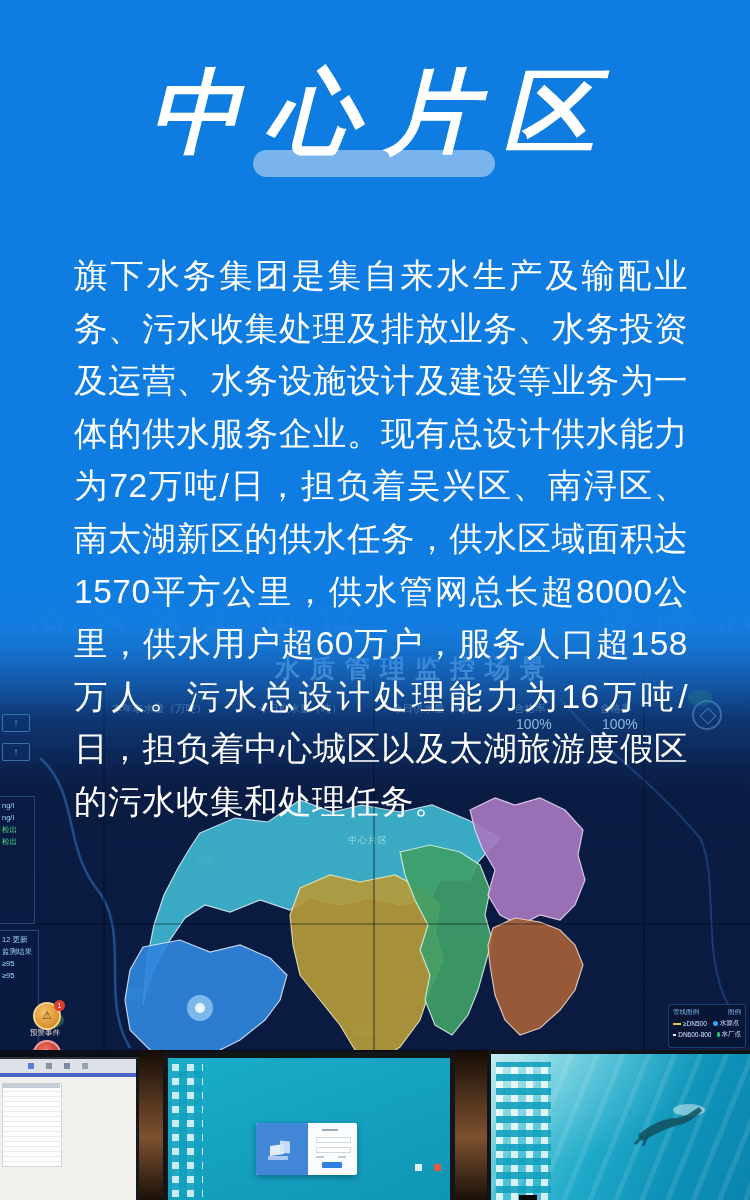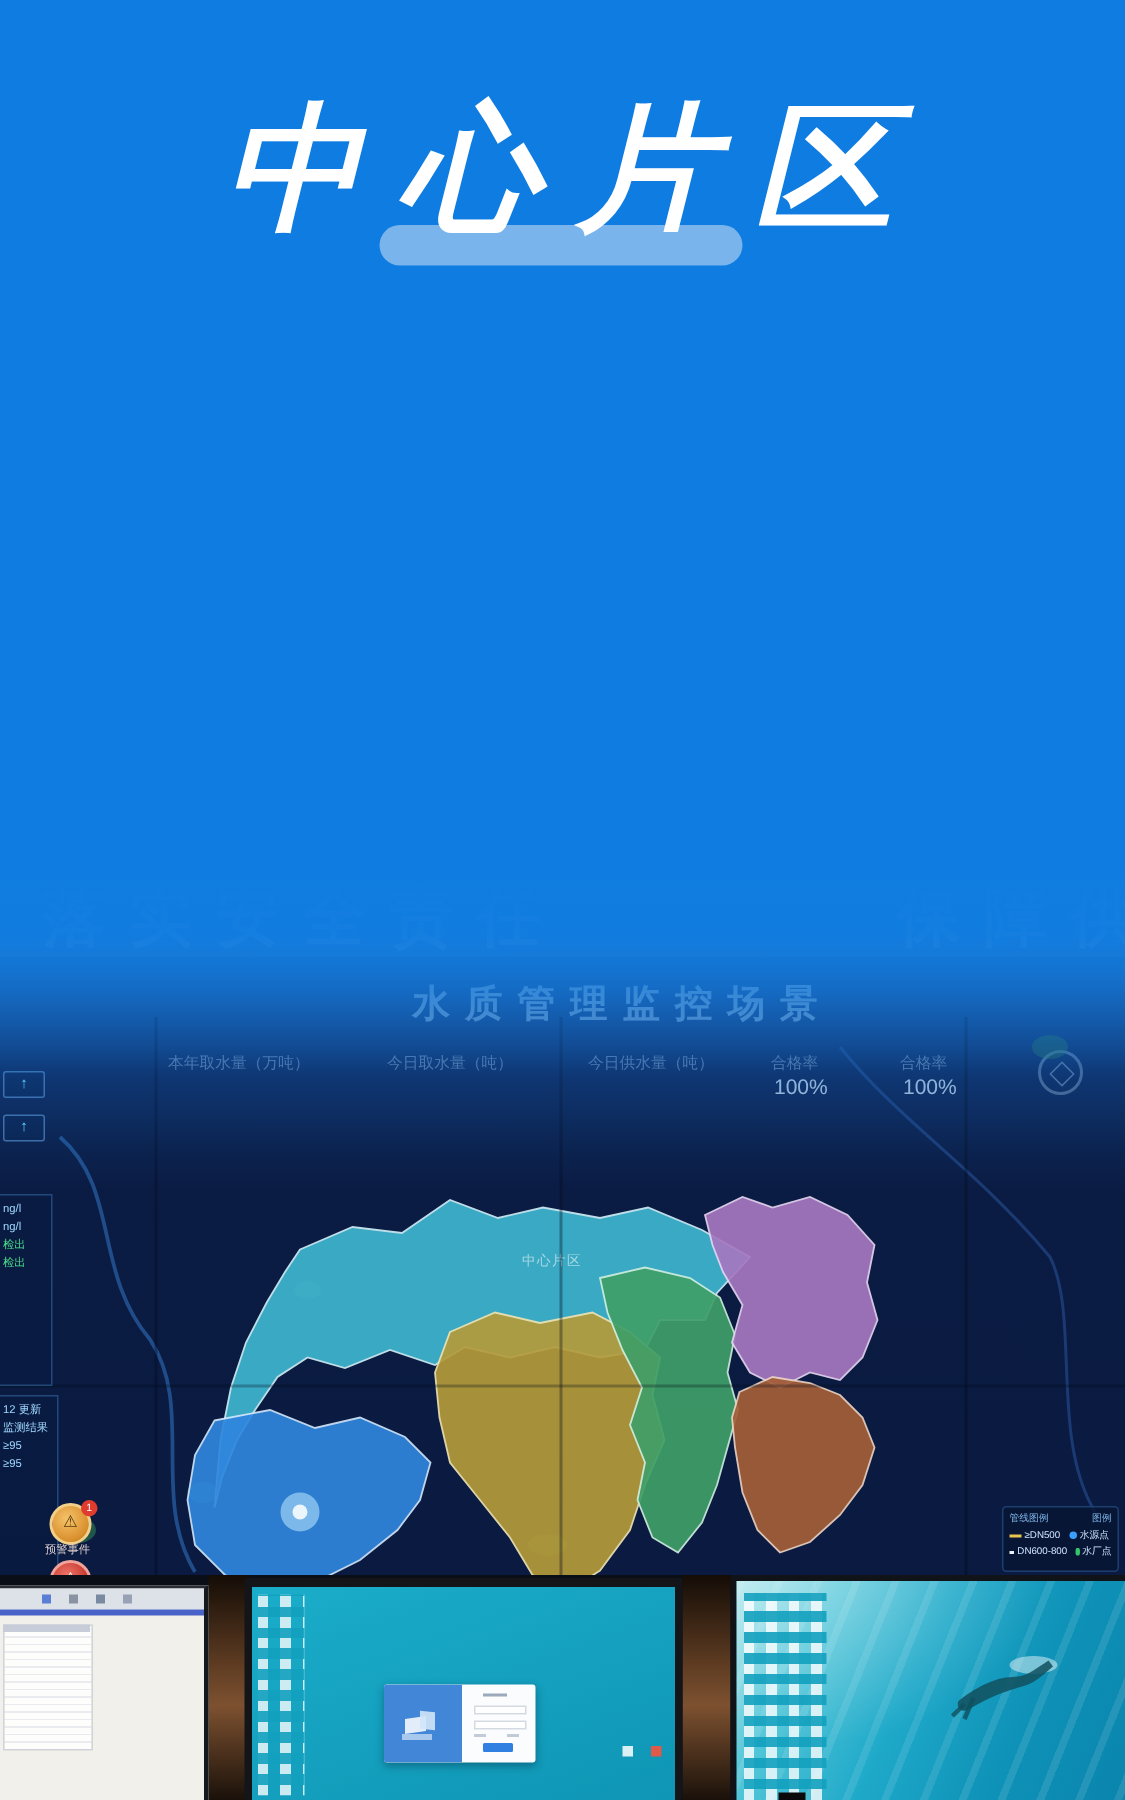--- a/index.html
+++ b/index.html
@@ -239,15 +239,16 @@
     </div>
   </div>
 
   <div class="overlay"></div>
 
   <div class="fg">
     <div class="title-wrap">
       <div class="title-hl"></div>
       <div class="title-text">中心片区</div>
     </div>
+    <p class="intro">旗下水务集团是集自来水生产及输配业务、污水收集处理及排放业务、水务投资及运营、水务设施设计及建设等业务为一体的供水服务企业。现有总设计供水能力为72万吨/日，担负着吴兴区、南浔区、南太湖新区的供水任务，供水区域面积达1570平方公里，供水管网总长超8000公里，供水用户超60万户，服务人口超158万人。污水总设计处理能力为16万吨/日，担负着中心城区以及太湖旅游度假区的污水收集和处理任务。</p>
   </div>
 
 </div>
 
 </body></html>

